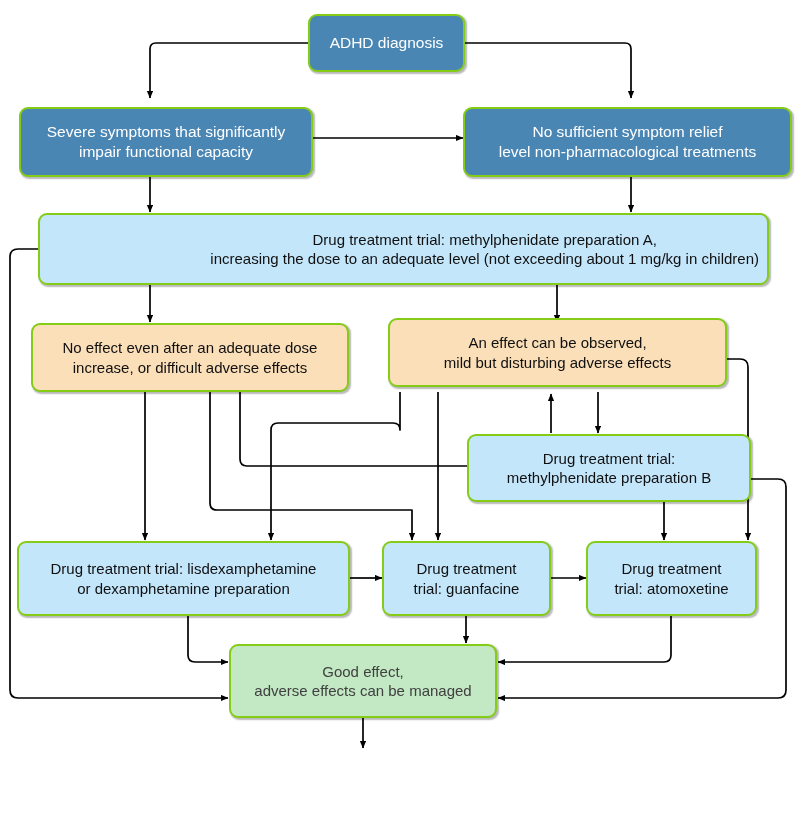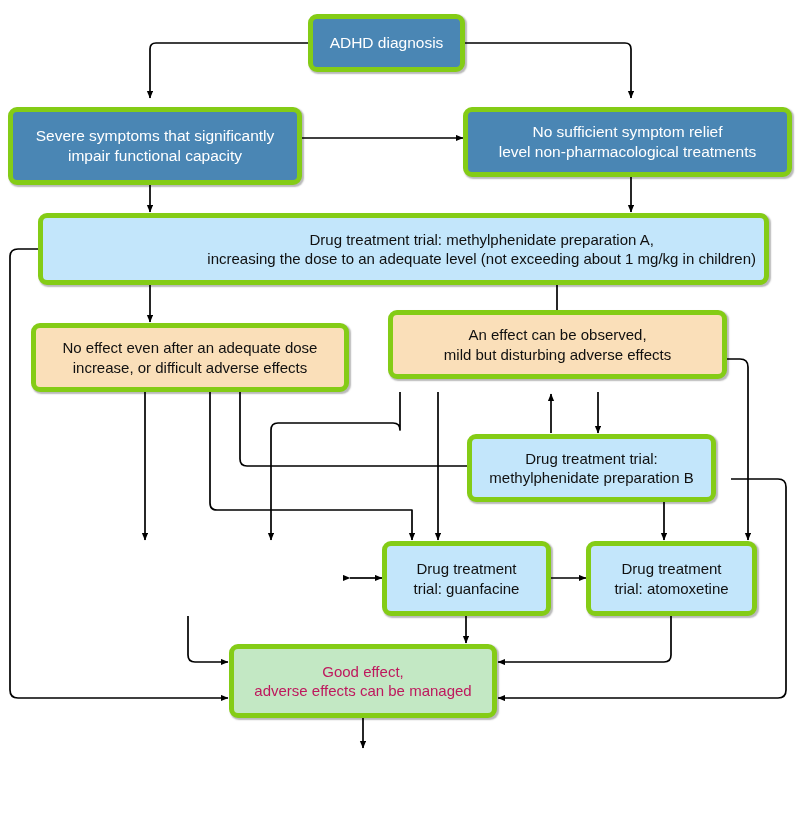--- a/index.html
+++ b/index.html
@@ -24,21 +24,21 @@
     left: 0;
     top: 0;
     width: 800px;
     height: 825px;
     pointer-events: none;
   }
   .node {
     position: absolute;
     box-sizing: border-box;
     border-radius: 9px;
-    border: 5px solid #84cc16;
+    border: 2px solid #84cc16;
     display: flex;
     align-items: center;
     justify-content: center;
     text-align: center;
     line-height: 1.28;
     box-shadow: 1.5px 1.5px 1.5px rgba(0,0,0,0.28);
     z-index: 3;
   }
   .node .txt {
     display: block;
@@ -55,21 +55,21 @@
     color: #101010;
     font-size: 15px;
   }
   .n-orange {
     background: #fadfb9;
     color: #101010;
     font-size: 15px;
   }
   .n-green {
     background: #c3e8c4;
-    color: #be185d;
+    color: #404040;
     font-size: 15px;
   }
 </style>
 </head>
 <body>
 
 <div id="canvas">
 
   <svg id="wires" viewBox="0 0 800 825" width="800" height="825">
     <defs>
@@ -124,50 +124,54 @@
       <path d="M 671,616 L 671,655 Q 671,662 664,662 L 498,662" marker-end="url(#ah)"></path>
 
       <path d="M 363,718 L 363,748" marker-end="url(#ah)"></path>
     </g>
   </svg>
 
   <div class="node n-blue-dark" style="left:308px; top:14px; width:157px; height:58px;">
     <span class="txt">ADHD diagnosis</span>
   </div>
 
-  <div class="node n-blue-dark" style="left:8px; top:107px; width:294px; height:78px;">
+  <div class="node n-blue-dark" style="left:19px; top:107px; width:294px; height:70px;">
     <span class="txt">Severe symptoms that significantly
 impair functional capacity</span>
   </div>
 
   <div class="node n-blue-dark" style="left:463px; top:107px; width:329px; height:70px;">
     <span class="txt">No sufficient symptom relief
 level non-pharmacological treatments</span>
   </div>
 
   <div class="node n-blue-light" style="left:38px; top:213px; width:731px; height:72px;justify-content:flex-end;">
     <span class="txt">Drug treatment trial: methylphenidate preparation A,
 increasing the dose to an adequate level (not exceeding about 1 mg/kg in children)</span>
   </div>
 
   <div class="node n-orange" style="left:31px; top:323px; width:318px; height:69px;">
     <span class="txt">No effect even after an adequate dose
 increase, or difficult adverse effects</span>
   </div>
 
-  <div class="node n-orange" style="left:388px; top:310px; width:339px; height:69px;">
+  <div class="node n-orange" style="left:388px; top:318px; width:339px; height:69px;">
     <span class="txt">An effect can be observed,
 mild but disturbing adverse effects</span>
   </div>
 
-  <div class="node n-blue-light" style="left:467px; top:434px; width:249px; height:68px;">
+  <div class="node n-blue-light" style="left:467px; top:434px; width:284px; height:68px;">
     <span class="txt">Drug treatment trial:
 methylphenidate preparation B</span>
   </div>
 
+  <div class="node n-blue-light" style="left:17px; top:541px; width:333px; height:75px;">
+    <span class="txt">Drug treatment trial: lisdexamphetamine
+or dexamphetamine preparation</span>
+  </div>
 
   <div class="node n-blue-light" style="left:382px; top:541px; width:169px; height:75px;">
     <span class="txt">Drug treatment
 trial: guanfacine</span>
   </div>
 
   <div class="node n-blue-light" style="left:586px; top:541px; width:171px; height:75px;">
     <span class="txt">Drug treatment
 trial: atomoxetine</span>
   </div>

